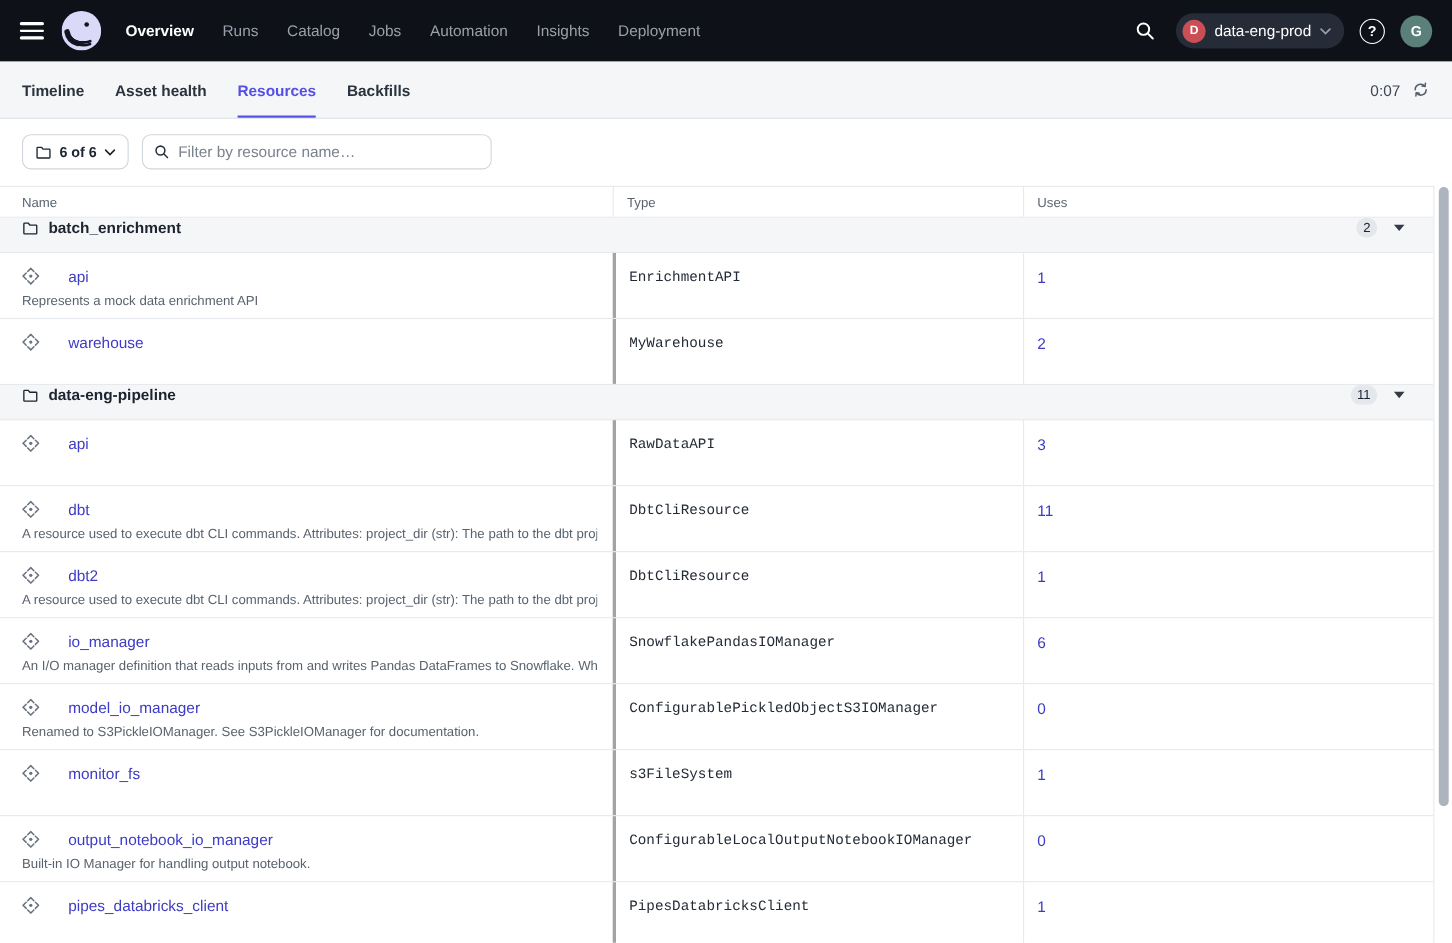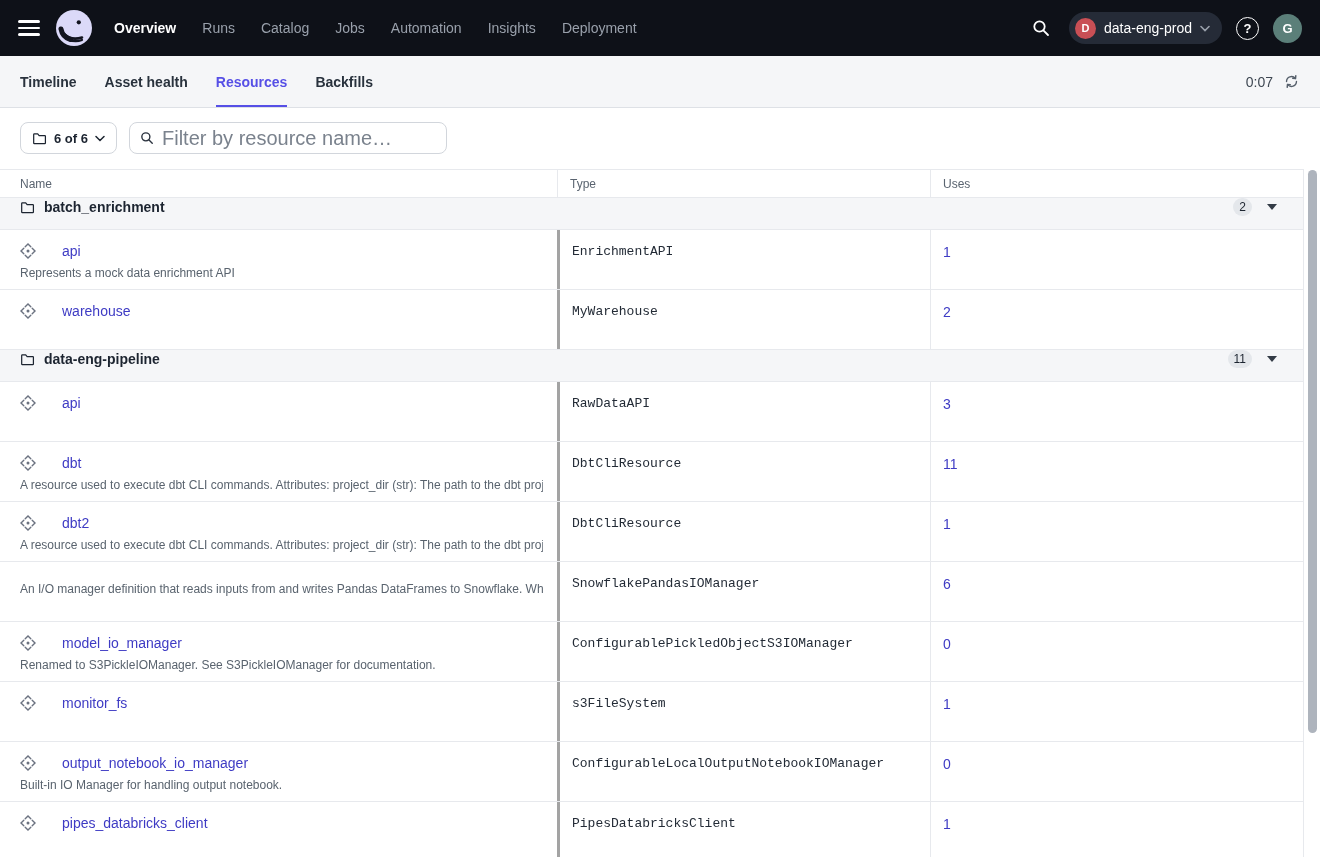--- a/index.html
+++ b/index.html
@@ -26,21 +26,21 @@
   .tabbar { height:52px; background:#F5F6F8; border-bottom:1px solid #DEE1E6; display:flex; align-items:stretch; padding:0 20px; }
   .tab { display:flex; align-items:center; font-size:14px; font-weight:600; color:#29323D; margin-right:28px; border-bottom:2px solid transparent; padding-top:2px; cursor:pointer; }
   .tab.active { color:#564FE6; border-bottom-color:#564FE6; }
   .tab-right { margin-left:auto; display:flex; align-items:center; gap:9px; }
   .timer { font-size:14px; color:#3E4752;margin-left:46px; }
 
   
   .filter-row { display:flex; align-items:center; gap:12px; padding:14px 20px 0; }
   .pill-btn { height:32px; border:1px solid #D2D6DC; border-radius:8px; background:#fff; display:inline-flex; align-items:center; gap:7px; padding:0 11px; font-size:13px; font-weight:600; color:#1C2430; cursor:pointer; }
   .search-box { width:318px; height:32px; border:1px solid #D2D6DC; border-radius:8px; background:#fff; display:flex; align-items:center; gap:8px; padding:0 10px; }
-  .search-box input { border:none; outline:none; flex:1; font-size:20px; color:#1C2430; font-family:"Liberation Sans",sans-serif; background:transparent; }
+  .search-box input { border:none; outline:none; flex:1; font-size:14px; color:#1C2430; font-family:"Liberation Sans",sans-serif; background:transparent; }
   .search-box input::placeholder { color:#7A828D; }
 
   
   .table { margin-top:15px; width:1304px; border-top:1px solid #E7E9ED; border-right:1px solid #E7E9ED; }
   .thead { display:grid; grid-template-columns:557px 373px 1fr; height:28px; border-bottom:1px solid #E7E9ED; align-items:center; }
   .th { font-size:12px; color:#5A6470; }
   .th.c1 { padding-left:20px; }
   .th.c2, .th.c3 { padding-left:12px; border-left:1px solid #E7E9ED; height:100%; display:flex; align-items:center; }
 
   .row-group { height:32px; background:#F5F6F8; border-bottom:1px solid #E7E9ED; display:flex; align-items:center; padding:0 26px 13px 20px; }
@@ -290,20 +290,32 @@
         <a class="res-link">dbt2</a>
       </div>
       <div class="desc">A resource used to execute dbt CLI commands. Attributes: project_dir (str): The path to the dbt proj…</div>
     </div>
     <div class="cell-type">DbtCliResource</div>
     <div class="cell-uses"><a>1</a></div>
   </div>
 
   <div class="row-res">
     <div class="cell-name">
+      <div class="name-line">
+        <span>
+          <svg viewBox="0 0 16 16" width="16" height="16" fill="none" stroke="#6B7280" stroke-width="1.4" stroke-linecap="round">
+              <path d="M5.2 3.8 L8 1 L10.8 3.8"></path>
+              <path d="M12.2 5.2 L15 8 L12.2 10.8"></path>
+              <path d="M10.8 12.2 L8 15 L5.2 12.2"></path>
+              <path d="M3.8 10.8 L1 8 L3.8 5.2"></path>
+              <circle cx="8" cy="8" r="1.5" fill="#6B7280" stroke="none"></circle>
+            </svg>
+        </span>
+        <a class="res-link">io_manager</a>
+      </div>
       <div class="desc">An I/O manager definition that reads inputs from and writes Pandas DataFrames to Snowflake. Whe…</div>
     </div>
     <div class="cell-type">SnowflakePandasIOManager</div>
     <div class="cell-uses"><a>6</a></div>
   </div>
 
   <div class="row-res">
     <div class="cell-name">
       <div class="name-line">
         <span>

